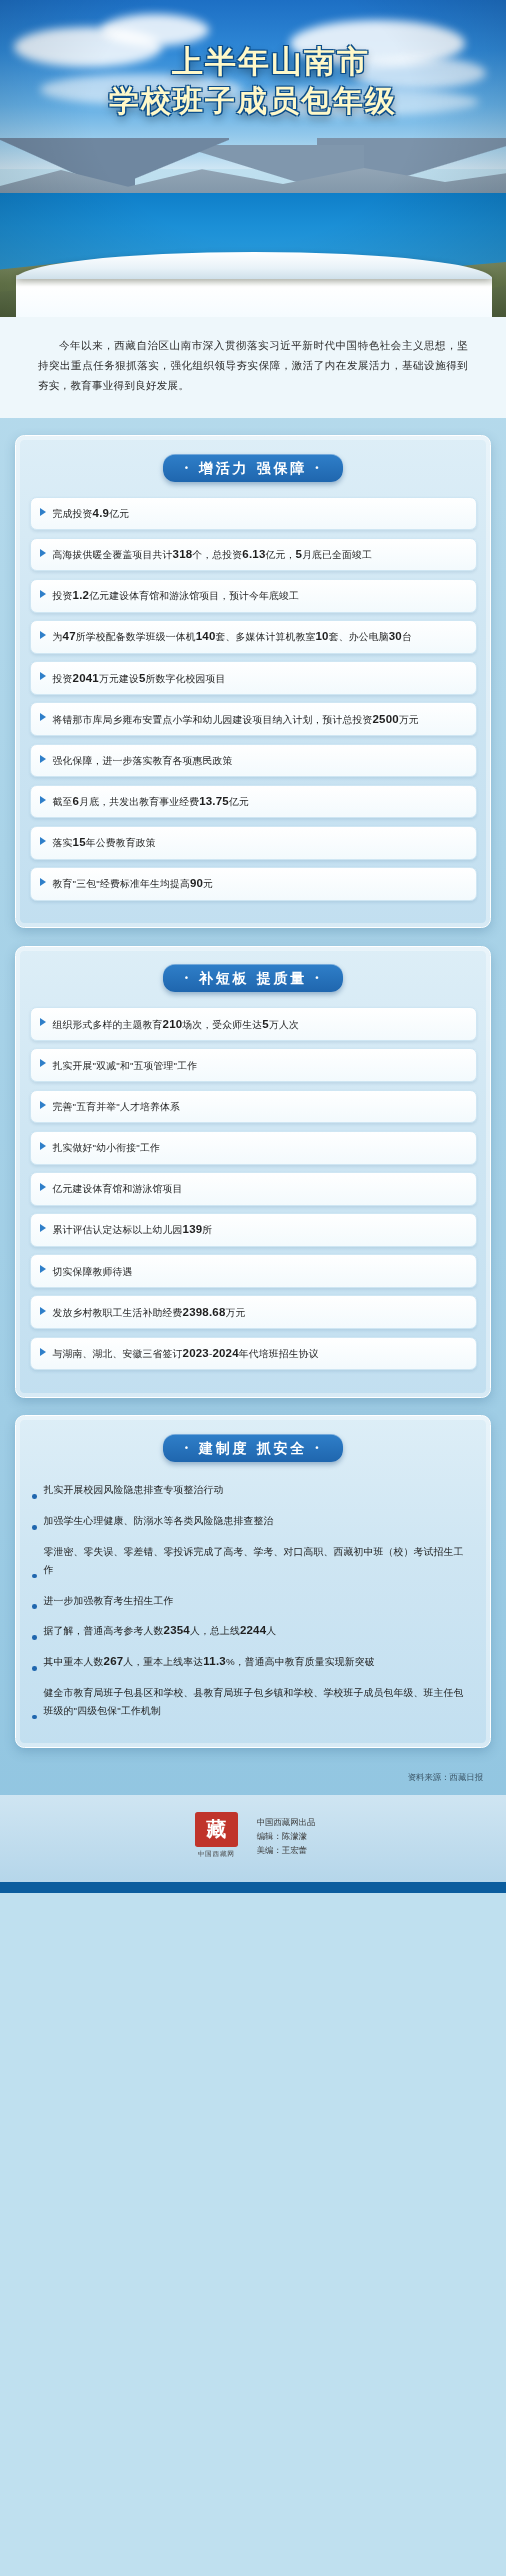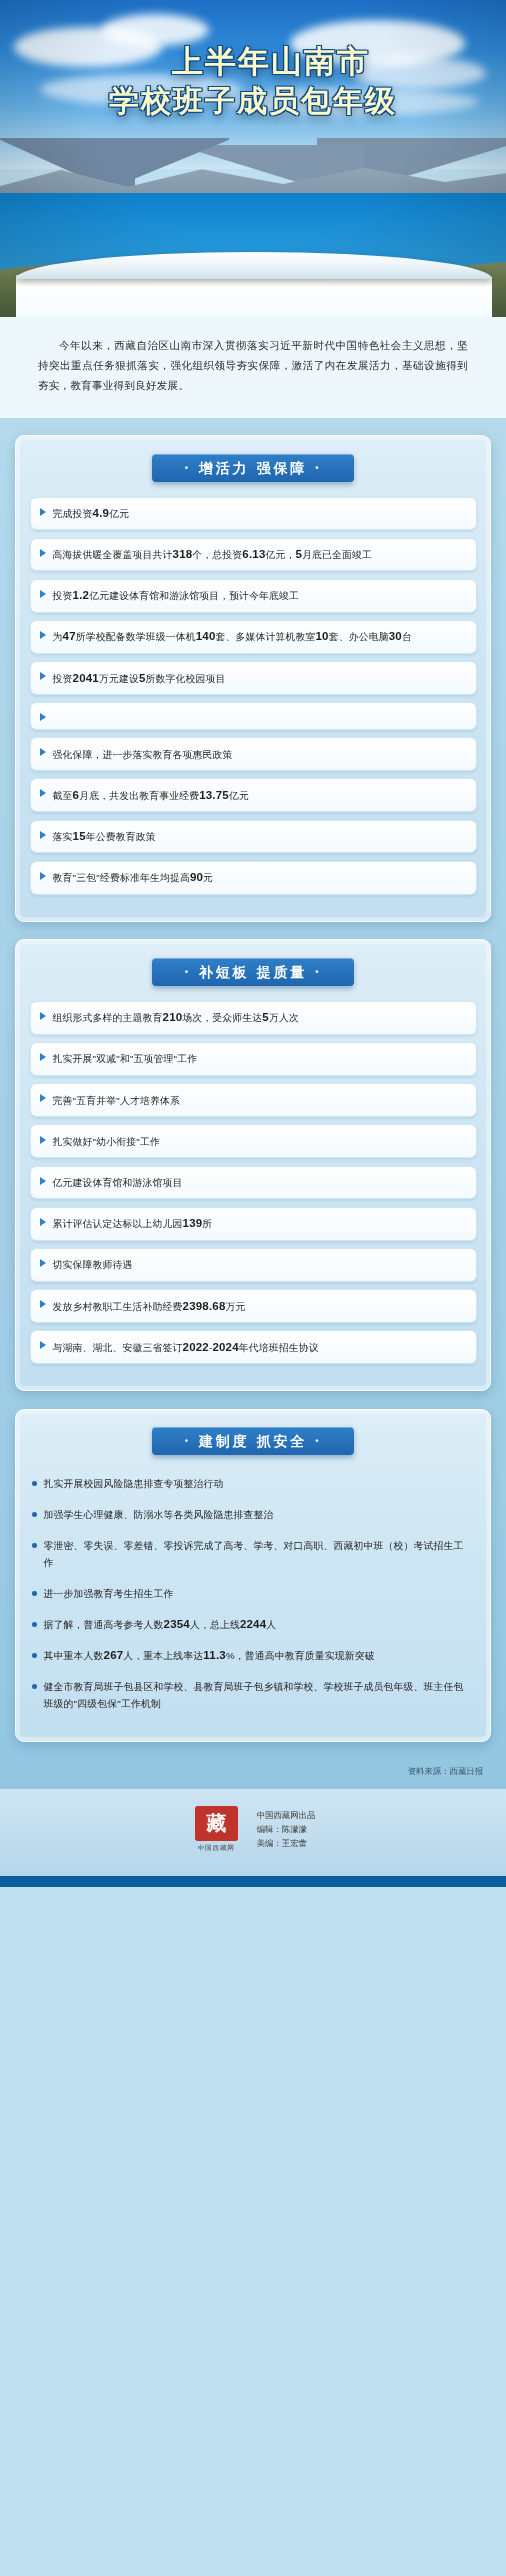--- a/index.html
+++ b/index.html
@@ -126,23 +126,23 @@
     border-radius: 9.4px;
     background: linear-gradient(180deg,#ddeef7 0%, #cfe6f3 40%, #c2dff0 100%);
     border: 1.3px solid #ffffff;
     box-shadow: 0 4px 10.8px rgba(40,90,130,.25), inset 0 0 0 4px rgba(255,255,255,.35);
     padding: 17.5px 13.5px 19px 13.5px;
   }
   .section:last-of-type { margin-bottom: 20px; }
 
   .sec-title {
     margin: 0 auto 15px auto;
-    width: 202px;
+    width: 180px;
     height: 28px;
-    border-radius: 4px;
+    border-radius: 12px;
     background: linear-gradient(180deg,#2f7fc9 0%, #1f66ae 100%);
     box-shadow: 0 2.7px 5.4px rgba(20,70,120,.35), inset 0 0.7px 0 rgba(255,255,255,.45);
     color: #ffffff;
     font-size: 14px;
     font-weight: bold;
     letter-spacing: 2.7px;
     line-height: 28px;
     text-align: center;
     font-family: "DejaVu Serif","Liberation Serif",serif;
   }
@@ -169,21 +169,21 @@
   }
   .pill .txt {
     font-size: 9.8px;
     line-height: 17px;
     color: #1e1e1e;
     letter-spacing: 0.2px;
   }
 
   
   .dot-item {
-    display:flex; align-items:flex-start; gap:6.7px;
+    display:flex; align-items:flex-end; gap:6.7px;
     padding: 4.7px 4px 4.7px 2.7px;
     margin-bottom: 4px;
   }
   .dot {
     flex:0 0 auto; margin-top: 6px;
     width: 4.7px; height: 4.7px; border-radius: 50%;
     background: #1f66ae;
   }
   .dot-item .txt {
     font-size: 9.8px; line-height: 17.5px; color:#1e1e1e; letter-spacing:0.2px;
@@ -275,20 +275,21 @@
         <div class="pill">
           <span class="arrow"></span>
           <span class="txt">为<span class="num">47</span>所学校配备数学班级一体机<span class="num">140</span>套、多媒体计算机教室<span class="num">10</span>套、办公电脑<span class="num">30</span>台</span>
         </div>
         <div class="pill">
           <span class="arrow"></span>
           <span class="txt">投资<span class="num">2041</span>万元建设<span class="num">5</span>所数字化校园项目</span>
         </div>
         <div class="pill">
           <span class="arrow"></span>
+          <span class="txt">将错那市库局乡雍布安置点小学和幼儿园建设项目纳入计划，预计总投资<span class="num">2500</span>万元</span>
         </div>
         <div class="pill">
           <span class="arrow"></span>
           <span class="txt">强化保障，进一步落实教育各项惠民政策</span>
         </div>
         <div class="pill">
           <span class="arrow"></span>
           <span class="txt">截至<span class="num">6</span>月底，共发出教育事业经费<span class="num">13.75</span>亿元</span>
         </div>
         <div class="pill">
@@ -329,21 +330,21 @@
         <div class="pill">
           <span class="arrow"></span>
           <span class="txt">切实保障教师待遇</span>
         </div>
         <div class="pill">
           <span class="arrow"></span>
           <span class="txt">发放乡村教职工生活补助经费<span class="num">2398.68</span>万元</span>
         </div>
         <div class="pill">
           <span class="arrow"></span>
-          <span class="txt">与湖南、湖北、安徽三省签订<span class="num">2022</span>-<span class="num">2024</span>年代培班招生协议</span>
+          <span class="txt">与湖南、湖北、安徽三省签订<span class="num">2023</span>-<span class="num">2024</span>年代培班招生协议</span>
         </div>
       </div>
       <div class="section">
         <div class="sec-title">· 建制度  抓安全 ·</div>
         <div class="dot-item">
           <span class="dot"></span>
           <span class="txt">扎实开展校园风险隐患排查专项整治行动</span>
         </div>
         <div class="dot-item">
           <span class="dot"></span>

